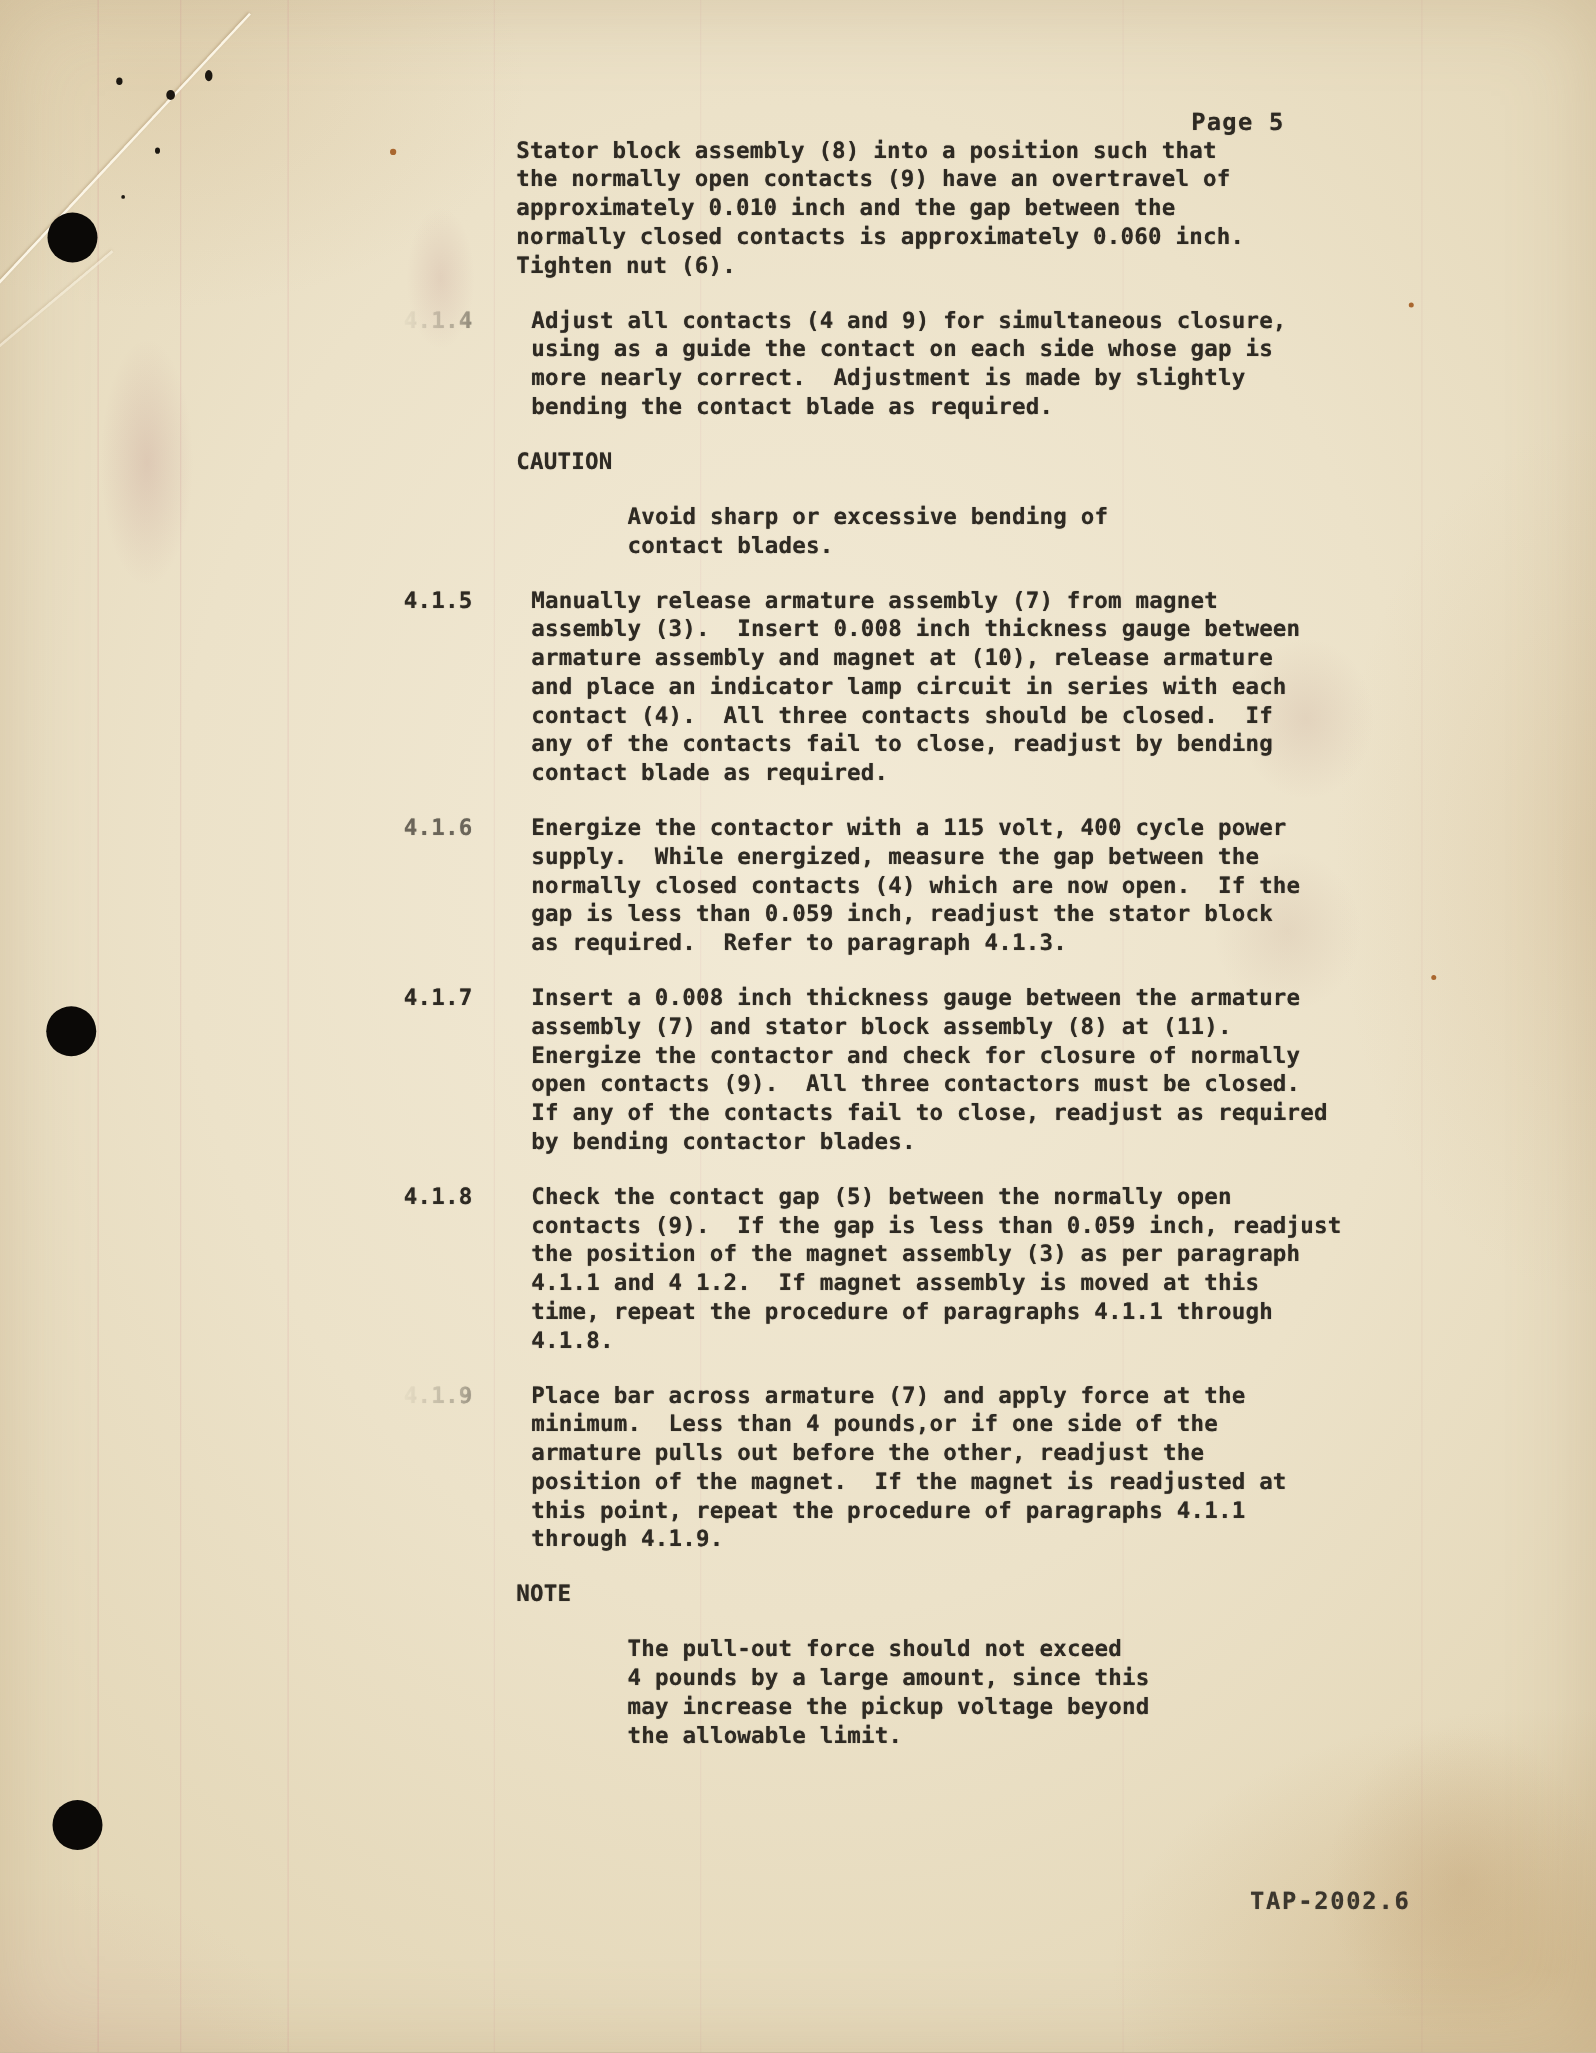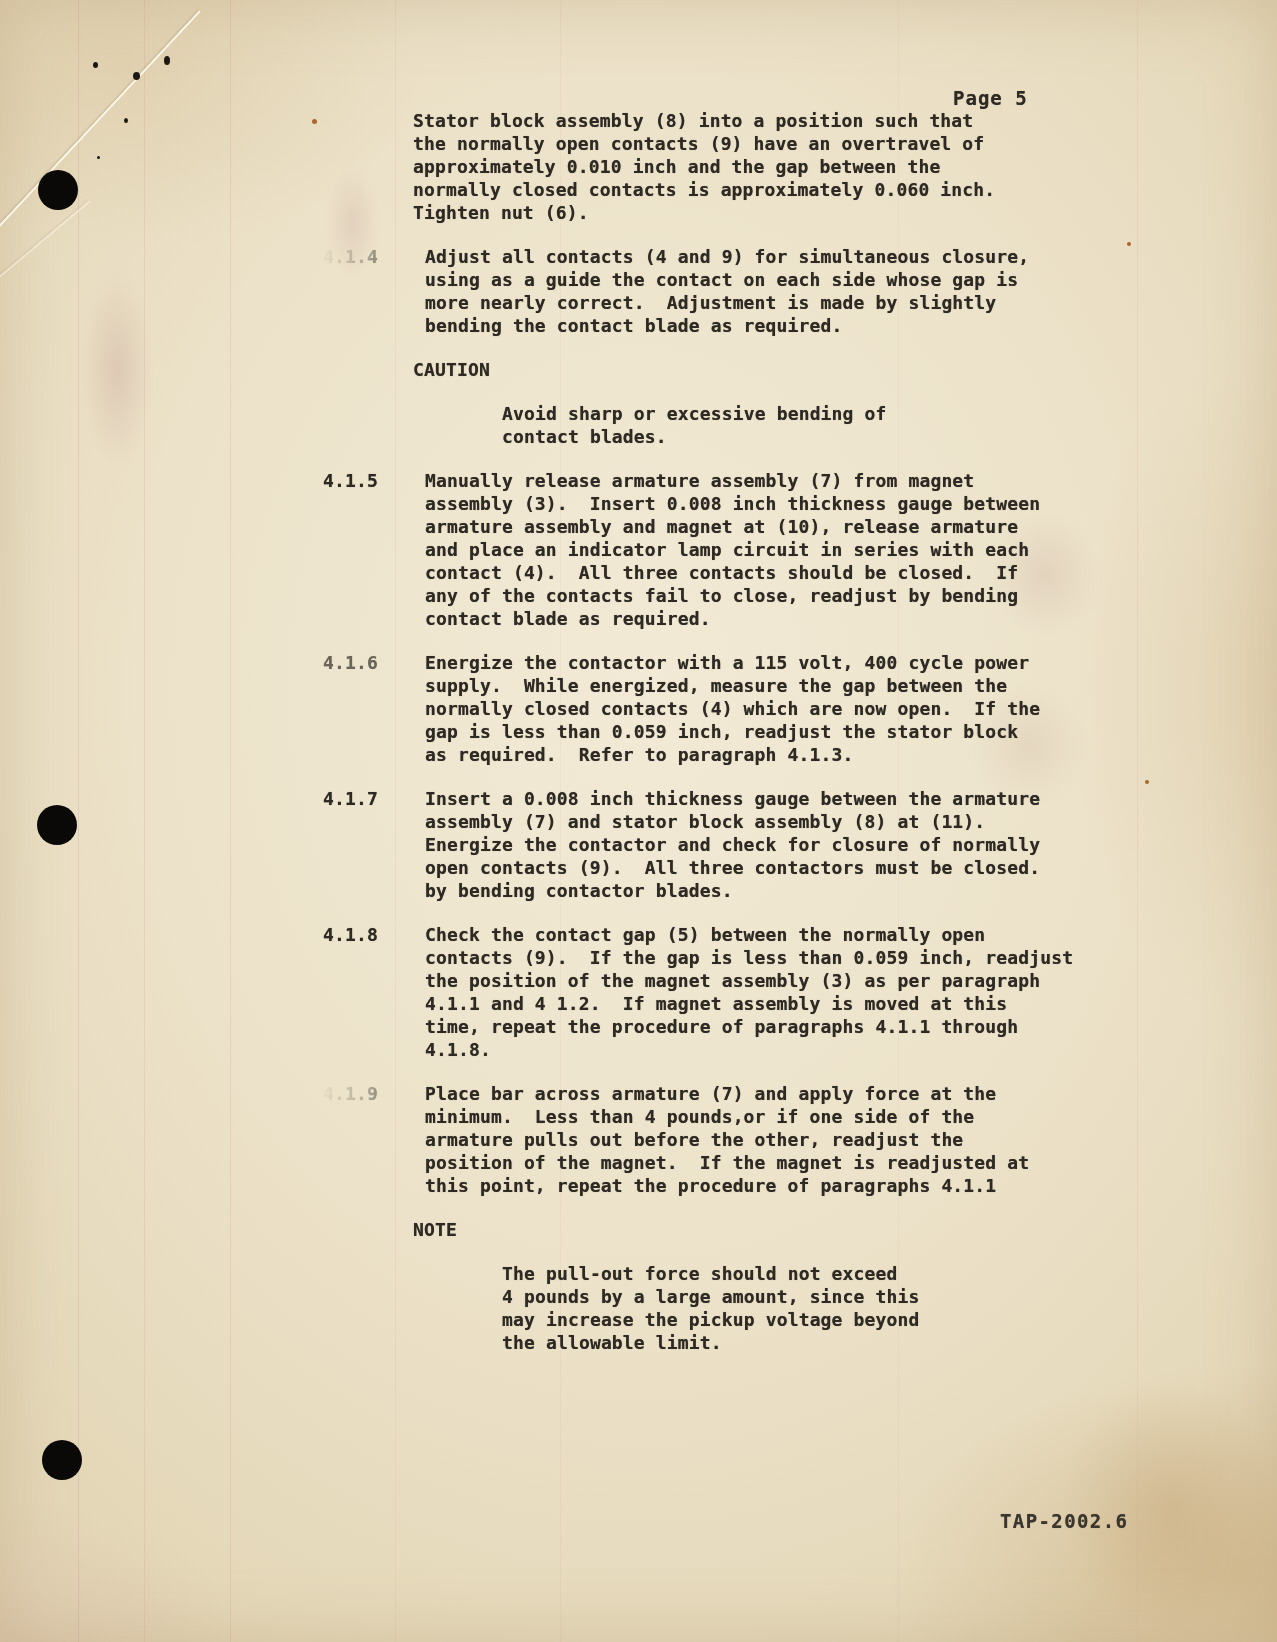--- a/index.html
+++ b/index.html
@@ -137,20 +137,21 @@
           <div class="line">as required.  Refer to paragraph 4.1.3.</div>
         </div>
       </div>
       <div class="sec">
         <div class="sec-num line">4.1.7</div>
         <div class="sec-body">
           <div class="line">Insert a 0.008 inch thickness gauge between the armature</div>
           <div class="line">assembly (7) and stator block assembly (8) at (11).</div>
           <div class="line">Energize the contactor and check for closure of normally</div>
           <div class="line">open contacts (9).  All three contactors must be closed.</div>
+          <div class="line">If any of the contacts fail to close, readjust as required</div>
           <div class="line">by bending contactor blades.</div>
         </div>
       </div>
       <div class="sec">
         <div class="sec-num line">4.1.8</div>
         <div class="sec-body">
           <div class="line">Check the contact gap (5) between the normally open</div>
           <div class="line">contacts (9).  If the gap is less than 0.059 inch, readjust</div>
           <div class="line">the position of the magnet assembly (3) as per paragraph</div>
           <div class="line">4.1.1 and 4 1.2.  If magnet assembly is moved at this</div>
@@ -159,20 +160,21 @@
         </div>
       </div>
       <div class="sec">
         <div class="sec-num line fade-strong">4.1.9</div>
         <div class="sec-body">
           <div class="line">Place bar across armature (7) and apply force at the</div>
           <div class="line">minimum.  Less than 4 pounds,or if one side of the</div>
           <div class="line">armature pulls out before the other, readjust the</div>
           <div class="line">position of the magnet.  If the magnet is readjusted at</div>
           <div class="line">this point, repeat the procedure of paragraphs 4.1.1</div>
+          <div class="line">through 4.1.9.</div>
         </div>
       </div>
       <div class="heading line">NOTE</div>
       <div class="indented">
         <div class="line">The pull-out force should not exceed</div>
         <div class="line">4 pounds by a large amount, since this</div>
         <div class="line">may increase the pickup voltage beyond</div>
         <div class="line">the allowable limit.</div>
       </div>
     </div>

